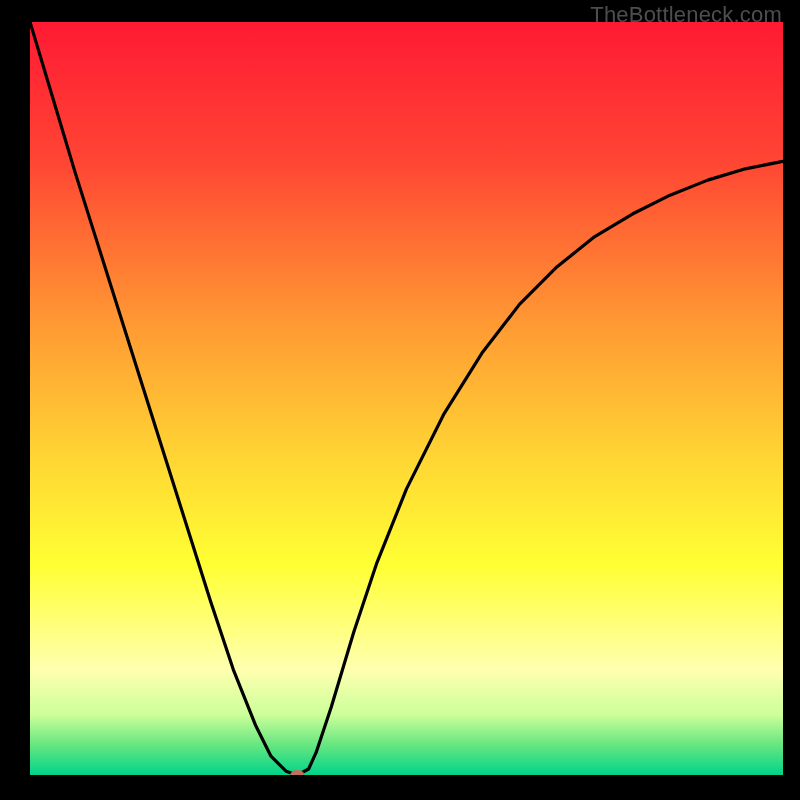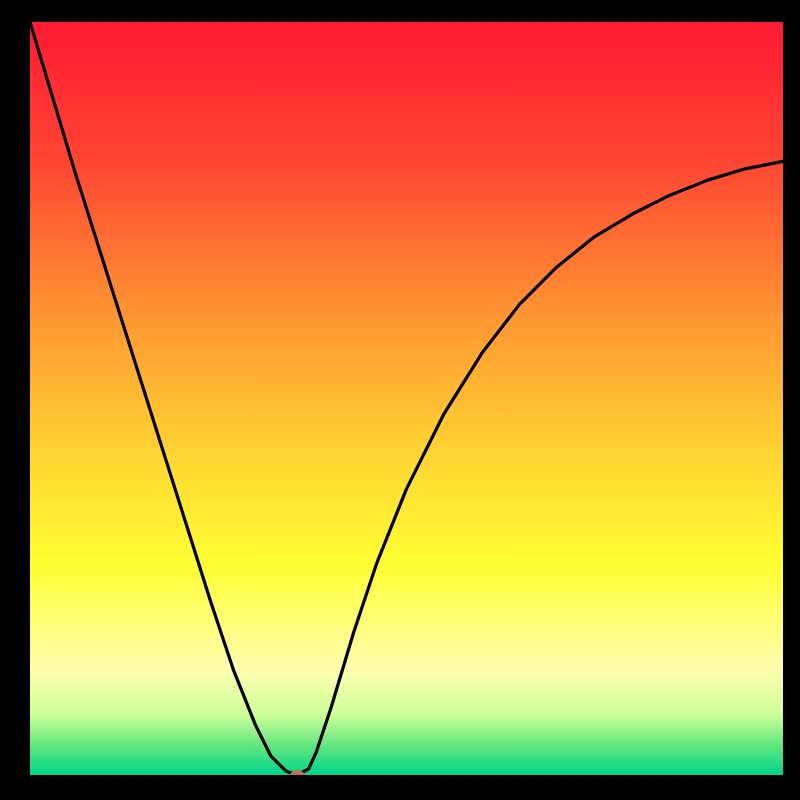--- a/index.html
+++ b/index.html
@@ -33,20 +33,21 @@
     top: 22px;
     width: 753px;
     height: 753px;
   }
   svg { display: block; }
 </style>
 </head>
 <body>
 
 <div class="container">
+  <div class="watermark">TheBottleneck.com</div>
   <div class="plot">
     <svg id="chart-svg" width="753" height="753" viewBox="0 0 753 753">
         <defs>
           <linearGradient id="bg-grad" x1="0" y1="0" x2="0" y2="1">
             <stop offset="0%" stop-color="#ff1a33"></stop>
             <stop offset="18%" stop-color="#ff4433"></stop>
             <stop offset="40%" stop-color="#ff9933"></stop>
             <stop offset="57.99999999999999%" stop-color="#ffd633"></stop>
             <stop offset="72%" stop-color="#ffff33"></stop>
             <stop offset="86%" stop-color="#ffffb0"></stop>

